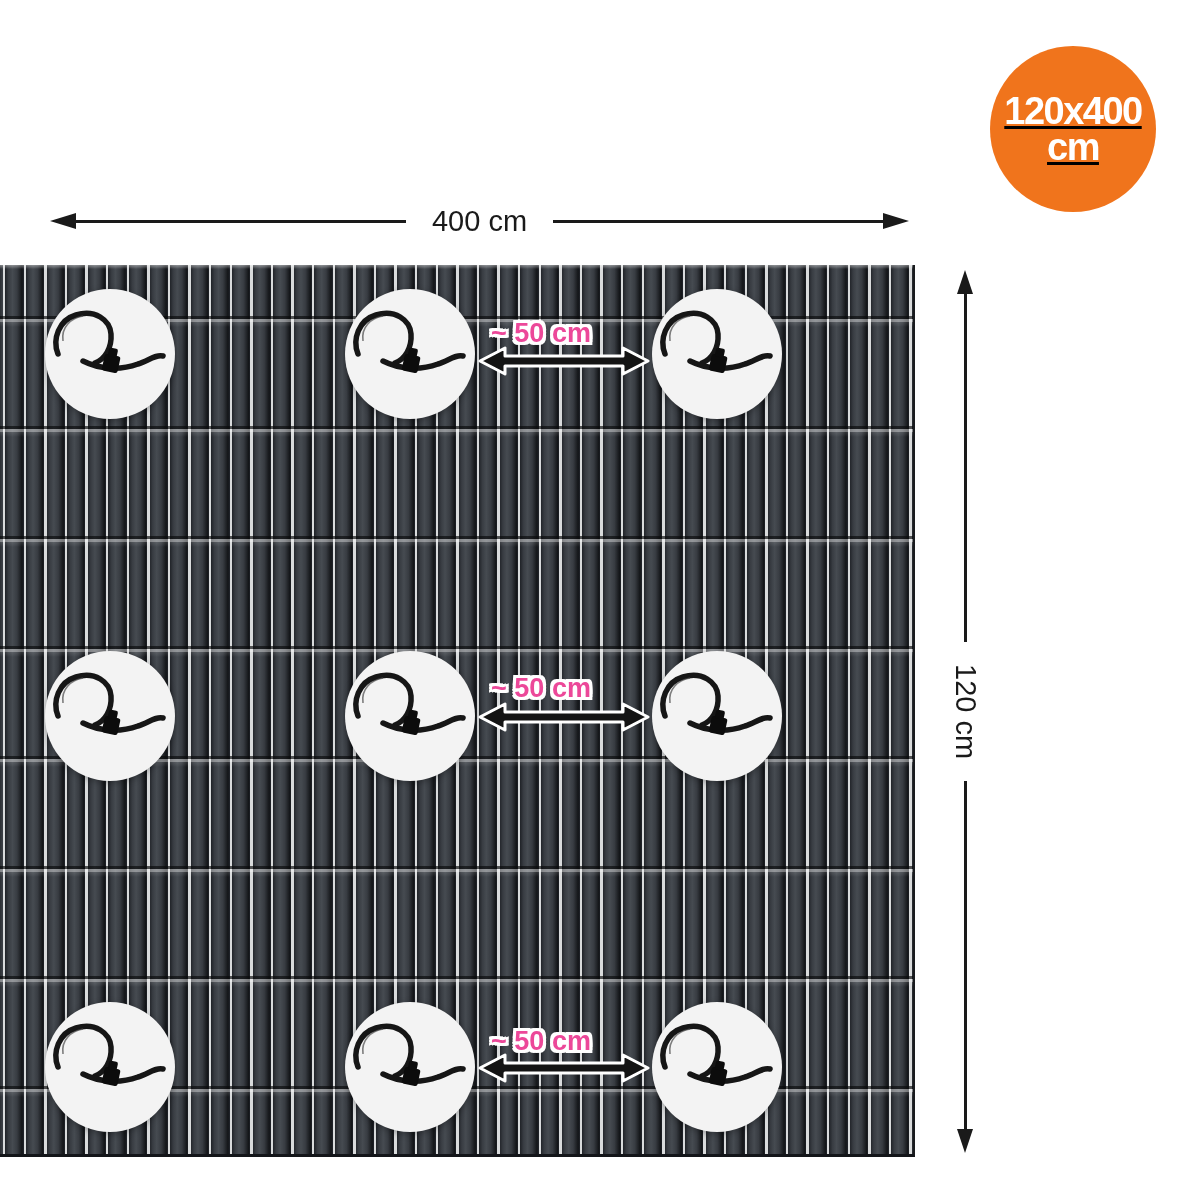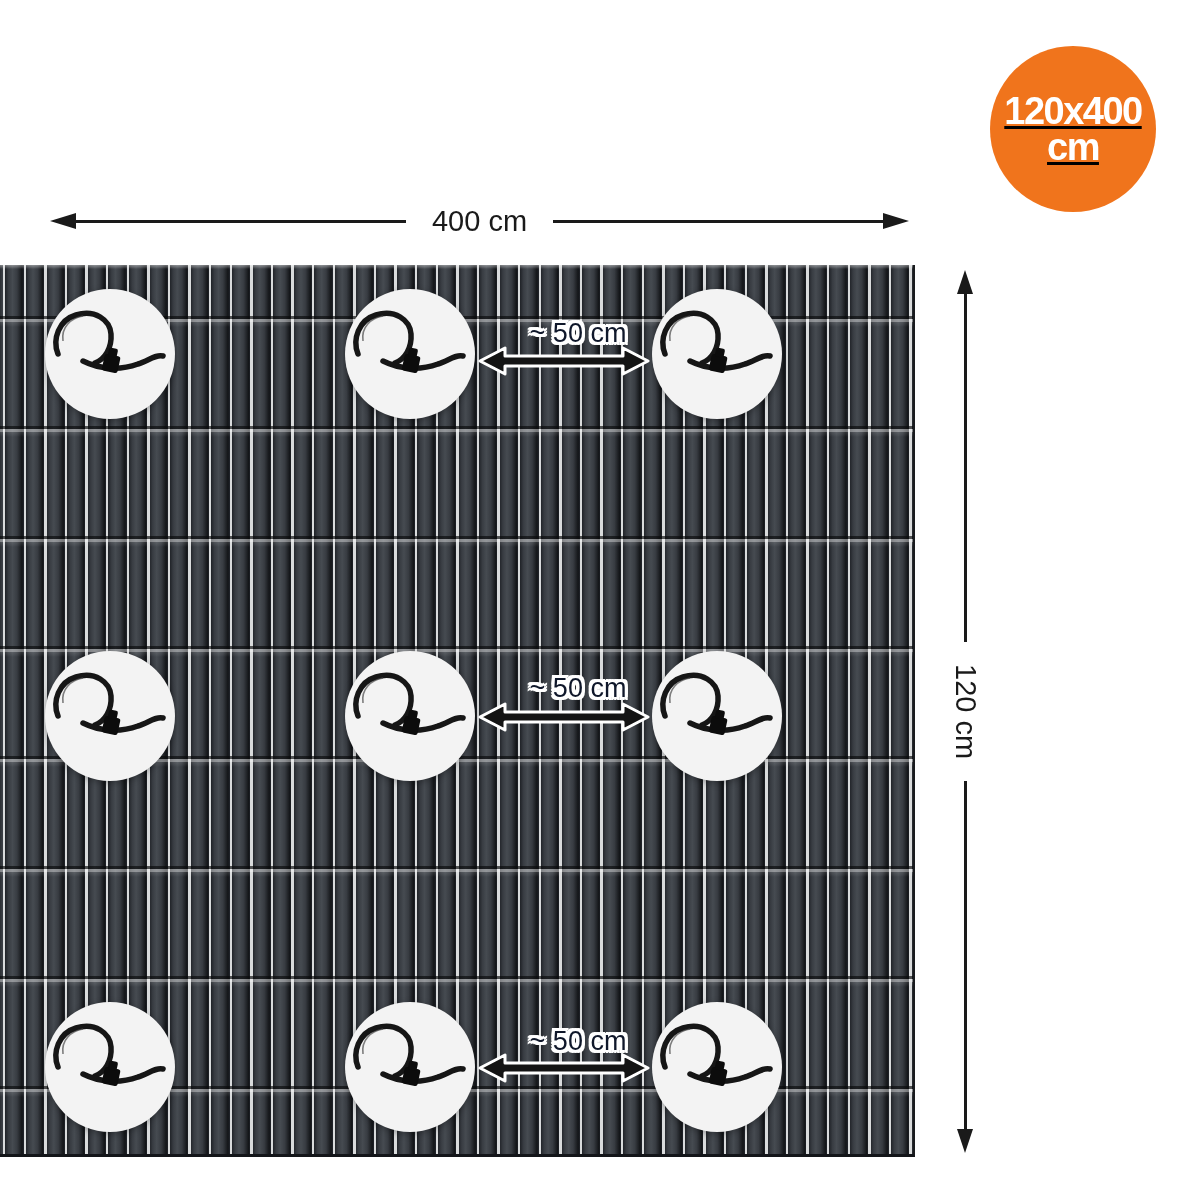--- a/index.html
+++ b/index.html
@@ -60,22 +60,22 @@
   .tie{
     position:absolute;width:130px;height:130px;border-radius:50%;background:#f3f3f3;
     box-shadow:0 2px 7px rgba(0,0,0,0.30);
     display:flex;align-items:center;justify-content:center;
   }
   .row1{top:289px;} .row2{top:651px;} .row3{top:1002px;}
   .col1{left:45px;} .col2{left:345px;} .col3{left:652px;}
 
   
   .sp-label{
-    position:absolute;left:578px;transform:translate(-50%,-50%);
-    font-size:27px;font-weight:normal;color:#0f172a;white-space:nowrap;
+    position:absolute;left:541px;transform:translate(-50%,-50%);
+    font-size:27px;font-weight:bold;color:#ec4899;white-space:nowrap;
     text-shadow:
       -3px -3px 0 #fff, 0 -3px 0 #fff, 3px -3px 0 #fff,
       -3px 0 0 #fff, 3px 0 0 #fff,
       -3px 3px 0 #fff, 0 3px 0 #fff, 3px 3px 0 #fff,
       -2px -2px 0 #fff, 2px -2px 0 #fff, -2px 2px 0 #fff, 2px 2px 0 #fff;
   }
   .sp-label.r1{top:333px;} .sp-label.r2{top:688px;} .sp-label.r3{top:1041px;}
   .sp-arrow{position:absolute;left:478px;width:172px;height:32px;}
   .sp-arrow.r1{top:345px;} .sp-arrow.r2{top:701px;} .sp-arrow.r3{top:1052px;}
 </style>

